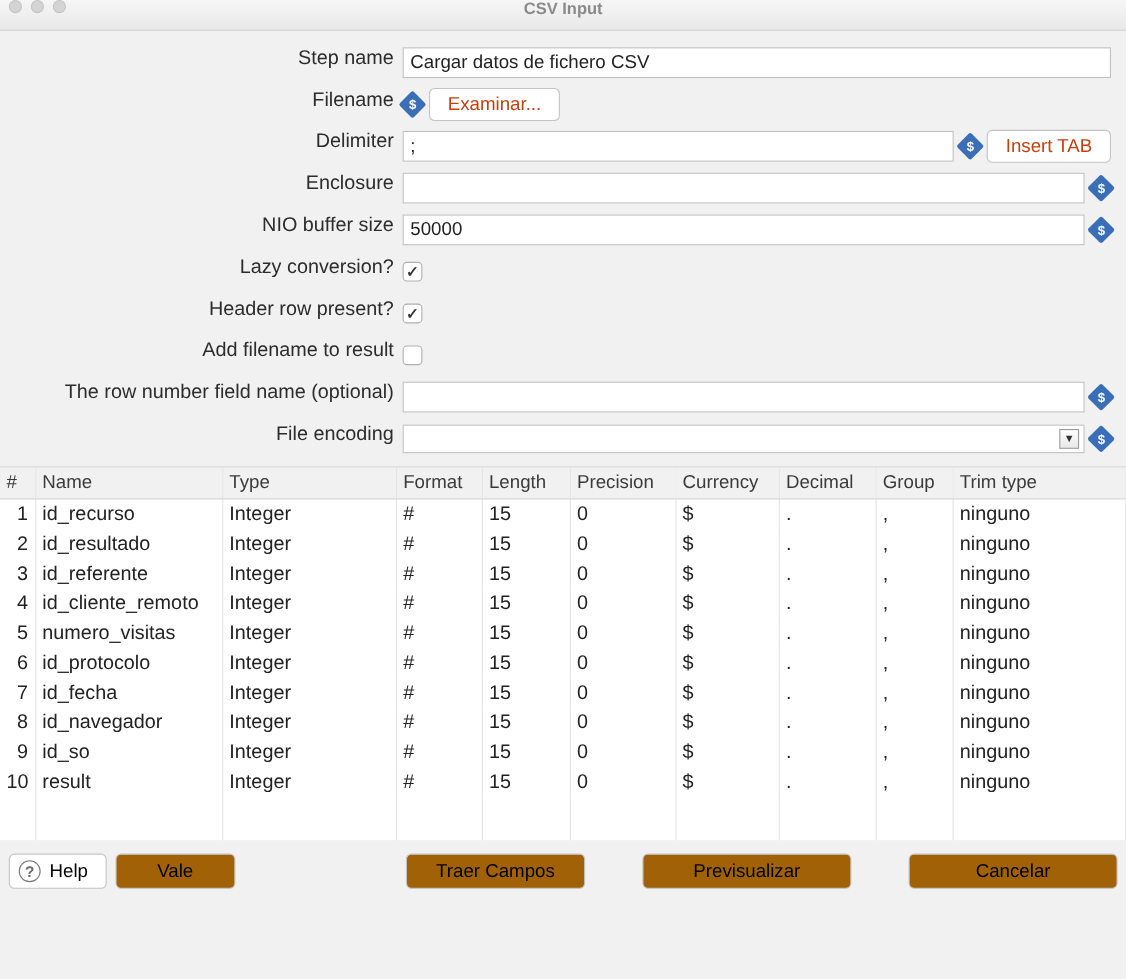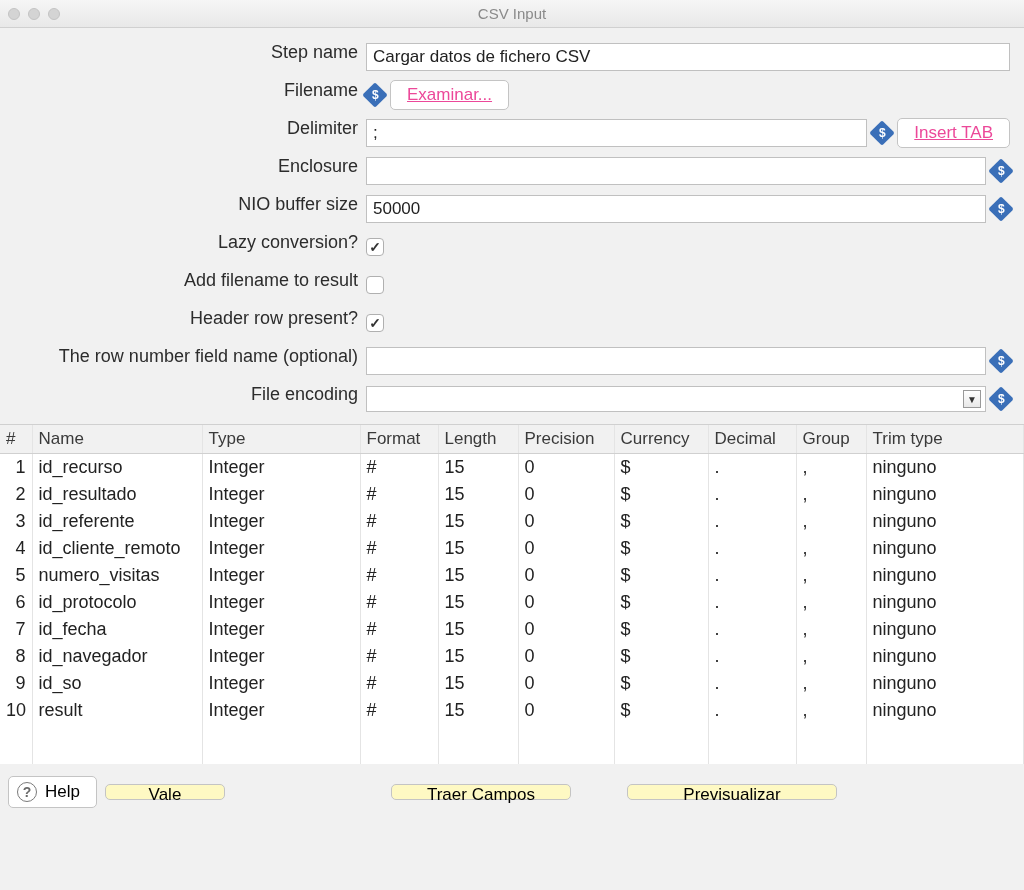--- a/index.html
+++ b/index.html
@@ -10,23 +10,24 @@
     background: #f1f1f1;
     width: 1024px;
     height: 890px;
     overflow: hidden;
   }
   .titlebar {
     height: 28px;
     background: linear-gradient(#f6f6f6, #e8e8e8);
     border-bottom: 1px solid #d0d0d0;
     display: flex;
-    align-items: center;
+    align-items: flex-start;
     padding: 0 8px;
     position: relative;
+    font-weight: bold;
   }
   .traffic-lights {
     display: flex;
     gap: 8px;
     align-items: center;
   }
   .light {
     width: 12px; height: 12px;
     border-radius: 50%;
     background: #d4d4d4;
@@ -72,25 +73,24 @@
     font-size: 17px;
     padding: 2px 6px;
     color: #222;
   }
   .btn {
     height: 30px;
     background: #ffffff;
     border: 1px solid #c4c4c4;
     border-radius: 5px;
     font-size: 17px;
-    color: #ec4899;
+    color: #c2410c;
     padding: 0 16px;
     cursor: pointer;
     white-space: nowrap;
-    text-decoration: underline;
   }
   .checkbox {
     width: 18px; height: 18px;
     border: 1px solid #b0b0b0;
     border-radius: 4px;
     background: #fff;
     display: inline-flex;
     align-items: center;
     justify-content: center;
     cursor: pointer;
@@ -207,24 +207,24 @@
     border: 1.5px solid #7a7a7a;
     border-radius: 50%;
     display: flex;
     align-items: center;
     justify-content: center;
     color: #6a6a6a;
     font-size: 14px;
     font-weight: bold;
   }
   .bar-btn {
-    background: #fef9c3;
+    background: #a16207;
     border: 1px solid #c4c4c4;
     border-radius: 5px;
-    height: 16px;
+    height: 32px;
     font-size: 17px;
     cursor: pointer;
   }
   .btn-vale { width: 120px; }
   .btn-traer { width: 180px; margin-left: 40px; }
   .btn-prev, .btn-cancel { width: 210px; }
   .bar-spacer1 { width: 110px; }
   .bar-gap { width: 40px; }
 </style>
 </head>
@@ -290,30 +290,30 @@
   </div>
 
   <div class="form-row">
     <div class="form-label">Lazy conversion?</div>
     <div class="form-field">
       <div class="checkbox checked"></div>
     </div>
   </div>
 
   <div class="form-row">
+    <div class="form-label">Header row present?</div>
+    <div class="form-field">
+      <div class="checkbox checked"></div>
+    </div>
+  </div>
+
+  <div class="form-row">
     <div class="form-label">Add filename to result</div>
     <div class="form-field">
       <div class="checkbox"></div>
-    </div>
-  </div>
-
-  <div class="form-row">
-    <div class="form-label">Header row present?</div>
-    <div class="form-field">
-      <div class="checkbox checked"></div>
     </div>
   </div>
 
   <div class="form-row">
     <div class="form-label">The row number field name (optional)</div>
     <div class="form-field">
       <input class="text-input" value="" style="">
       <div class="var-badge">
           <span>$</span>
         </div>
@@ -507,13 +507,14 @@
   <button class="help-btn">
     <span class="help-icon">?</span>
     <span>Help</span>
   </button>
   <button class="bar-btn btn-vale">Vale</button>
   <div class="bar-spacer1"></div>
   <button class="bar-btn btn-traer">Traer Campos</button>
   <div class="bar-gap"></div>
   <button class="bar-btn btn-prev">Previsualizar</button>
   <div class="bar-gap"></div>
+  <button class="bar-btn btn-cancel">Cancelar</button>
 </div>
 
 </body></html>

